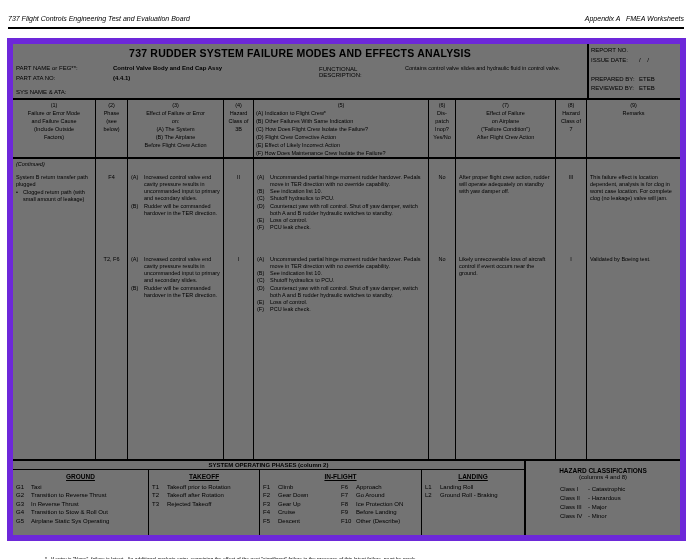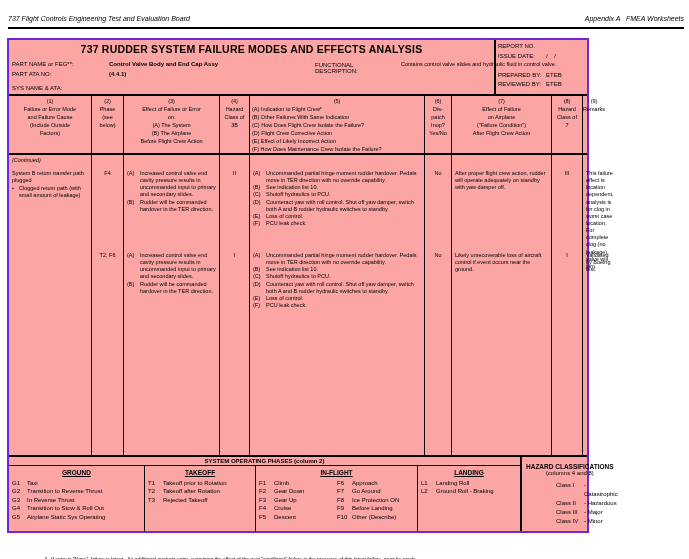--- a/index.html
+++ b/index.html
@@ -8,22 +8,22 @@
     font-family:"Liberation Sans","DejaVu Sans",sans-serif;
     color:#000; background:#fff; position:relative; overflow:hidden;
   }
   .hdr {
     position:absolute; left:8px; right:5px; top:15px;
     display:flex; justify-content:space-between;
     font-size:7px; font-style:italic; white-space:pre;
     padding-bottom:5px; border-bottom:2px solid #000;
   }
   .wrapper {
-    position:absolute; left:7px; top:38px; width:582px;
-    border:2px solid #6d28d9; background:#fca5a5;
+    position:absolute; left:7px; top:38px; width:679px;
+    border:6px solid #6d28d9; background:#737373;
   }
   
   .topblock { display:flex; height:56px; border-bottom:2px solid #000; }
   .titleblock { flex:1; position:relative; }
   .t-title {
     position:absolute; top:3px; left:0; right:0; text-align:center;
     font-weight:bold; font-size:10.5px; letter-spacing:.2px;
   }
   .lab { position:absolute; font-size:6px; white-space:pre-line; }
   .val { position:absolute; font-size:6px; font-weight:bold; white-space:pre; }

